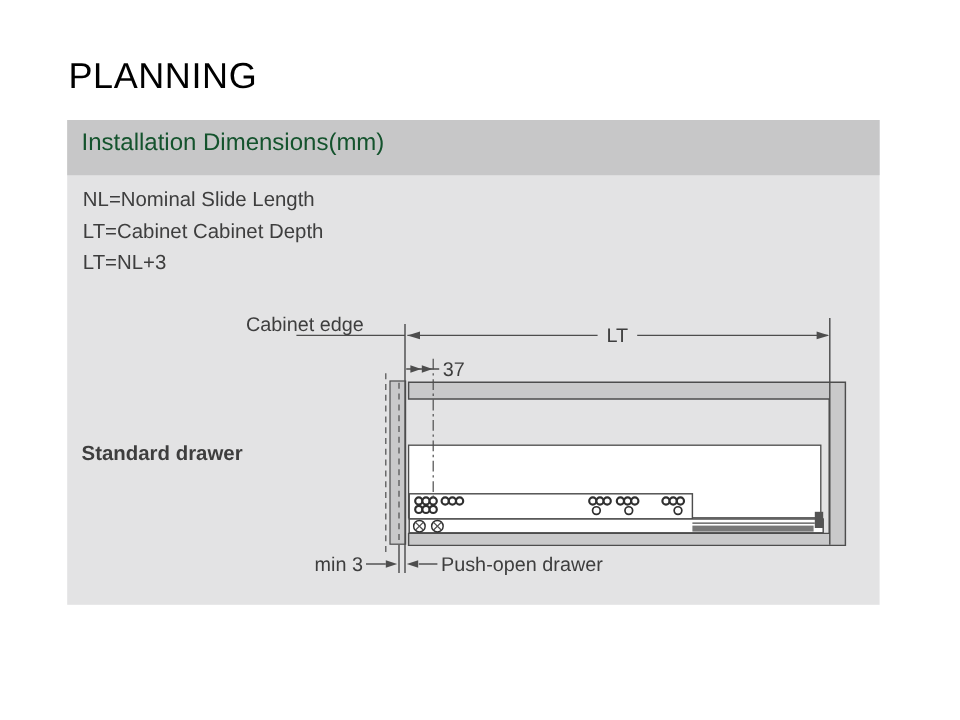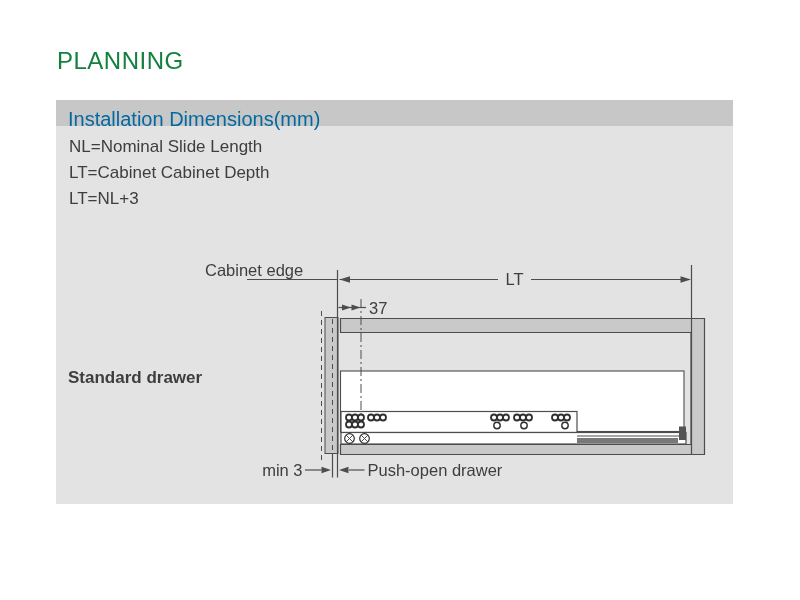--- a/index.html
+++ b/index.html
@@ -10,30 +10,30 @@
     --text:#3e3e3e;
     --rail-dark:#787878;
     --hook-dark:#545454;
   }
   *{margin:0;padding:0;box-sizing:border-box;}
   html,body{width:800px;height:600px;background:#ffffff;overflow:hidden;
     font-family:"Liberation Sans", sans-serif;}
   .stage{position:relative;width:800px;height:600px;}
   .page-title{
     position:absolute;left:57px;top:47px;
-    font-size:24px;font-weight:400;letter-spacing:0.5px;color:#15803d;
+    font-size:30px;font-weight:400;letter-spacing:0.5px;color:#000000;
   }
   .panel{
     position:absolute;left:56px;top:100px;width:677px;height:404px;
     background:var(--panel-bg);
   }
   .panel-header{
-    height:26px;line-height:38px;padding:0 12px;
+    height:46px;line-height:38px;padding:0 12px;
     background:var(--header-bg);
-    font-size:20px;color:#0369a1;
+    font-size:20px;color:#14532d;
   }
   .notes{
     margin:8px 12px 12px 13px;
     font-size:17px;line-height:26px;color:var(--text);
   }
   .row-label{
     position:absolute;left:12px;top:268px;
     font-size:17px;font-weight:bold;color:var(--text);
   }
   svg.diagram{

